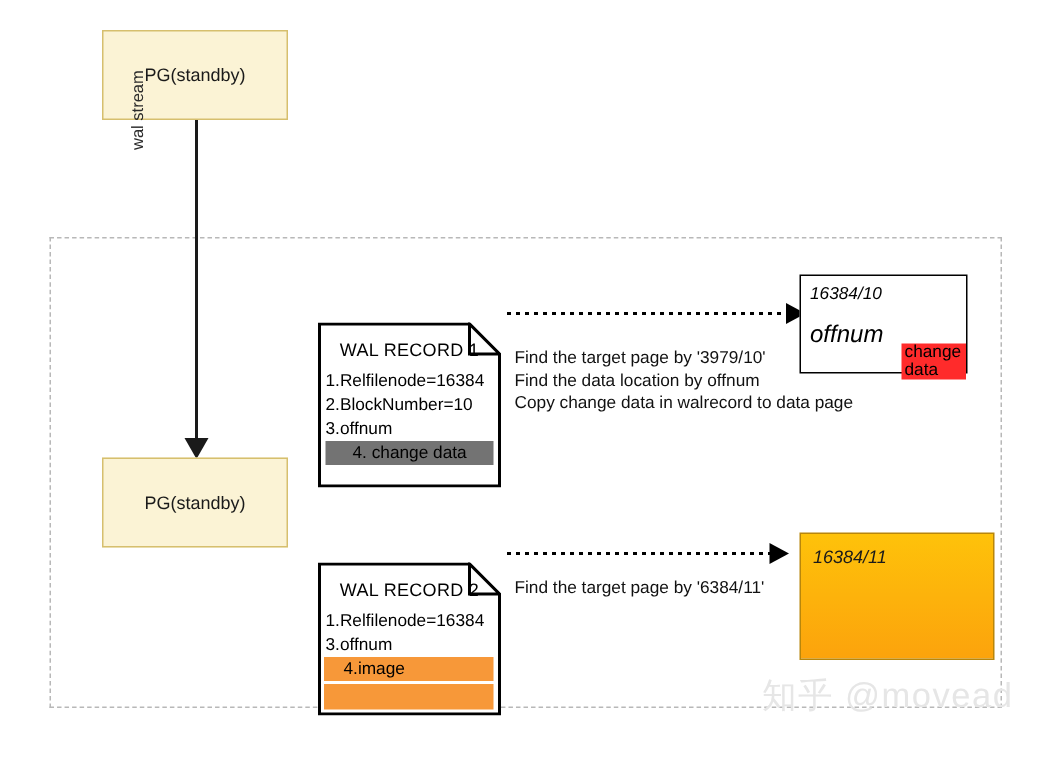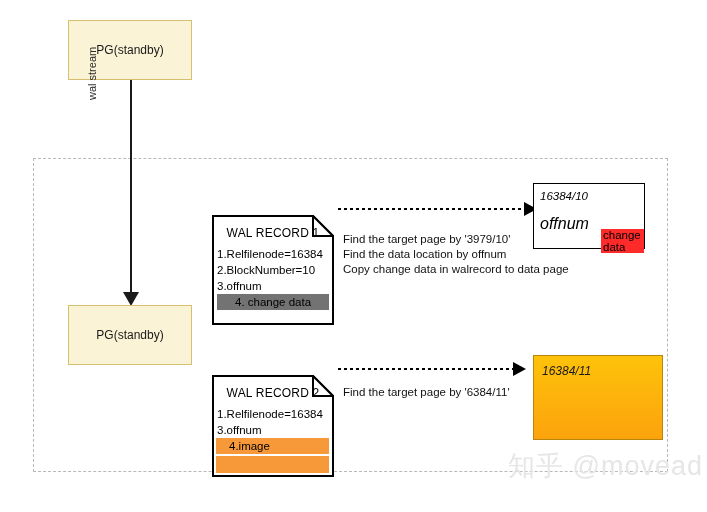--- a/index.html
+++ b/index.html
@@ -212,21 +212,21 @@
     font-style: italic;
     font-size: 12px;
     color: #1a1a1a;
   }
 
   
   .watermark {
     position: absolute;
     left: 508px;
     top: 448px;
-    font-size: 27px;
+    font-size: 23px;
     color: #e6e6e6;
     letter-spacing: 1px;
     white-space: nowrap;
     user-select: none;
   }
 </style>
 </head>
 <body>
 
 <div id="canvas">

